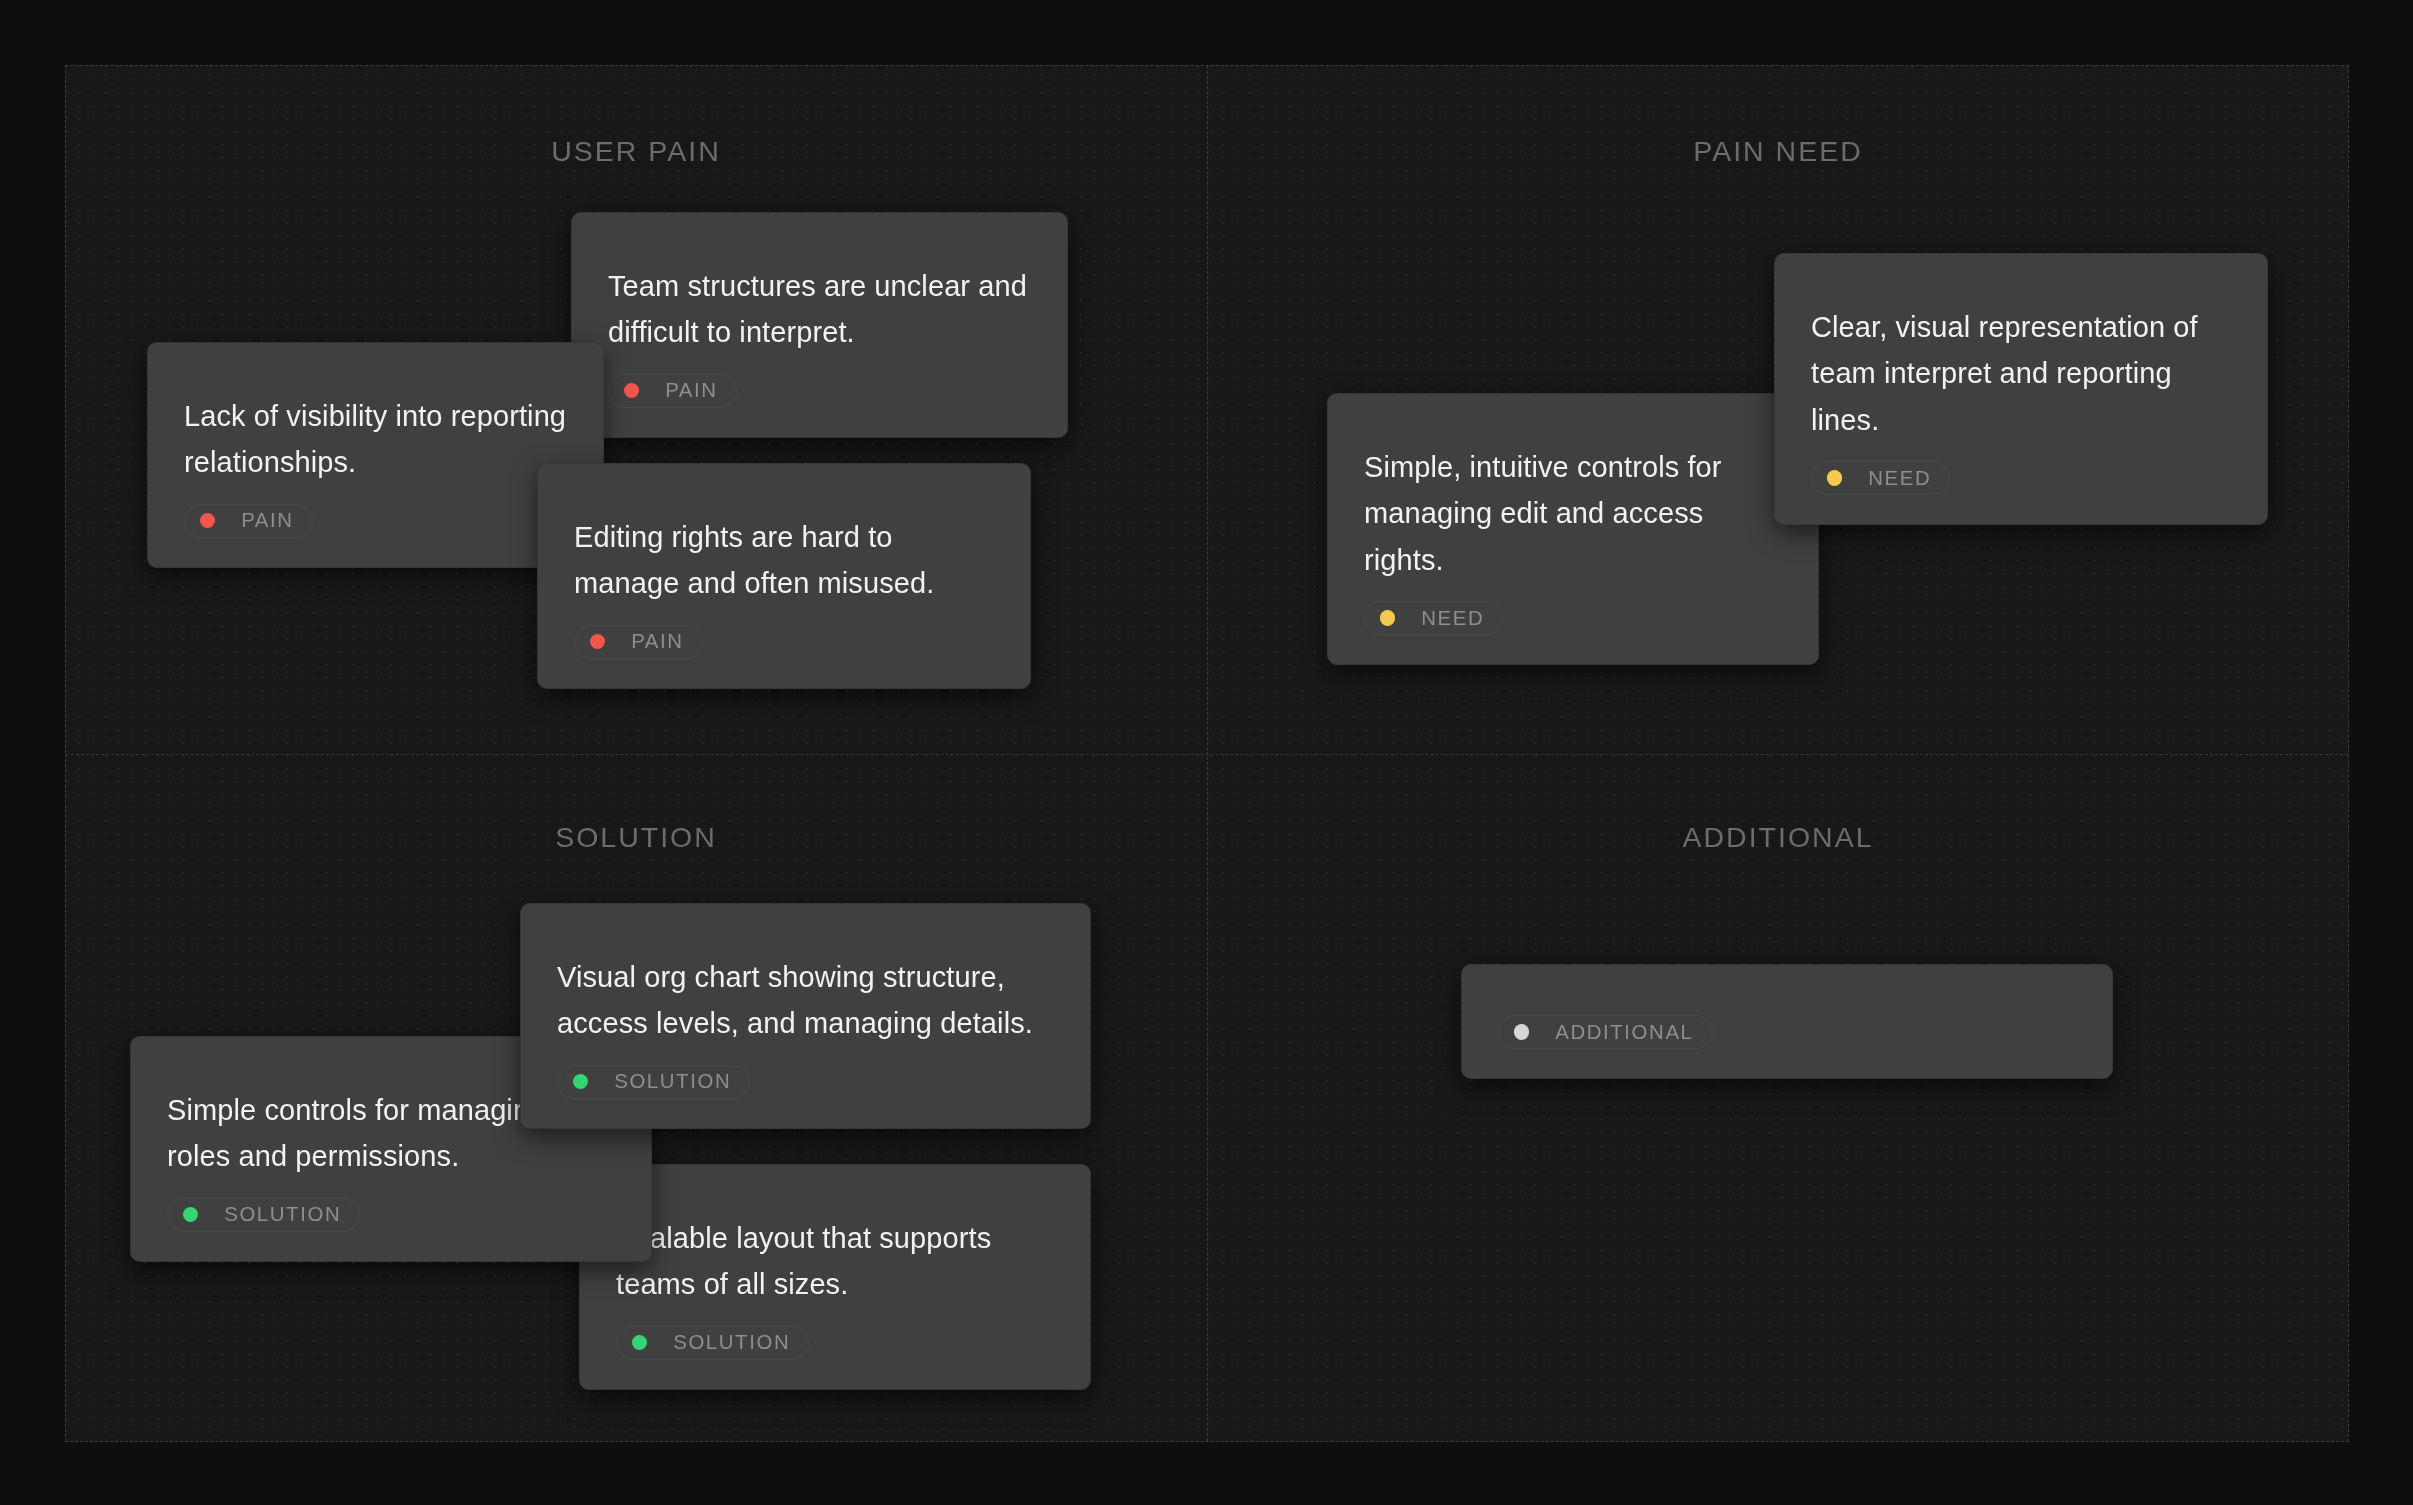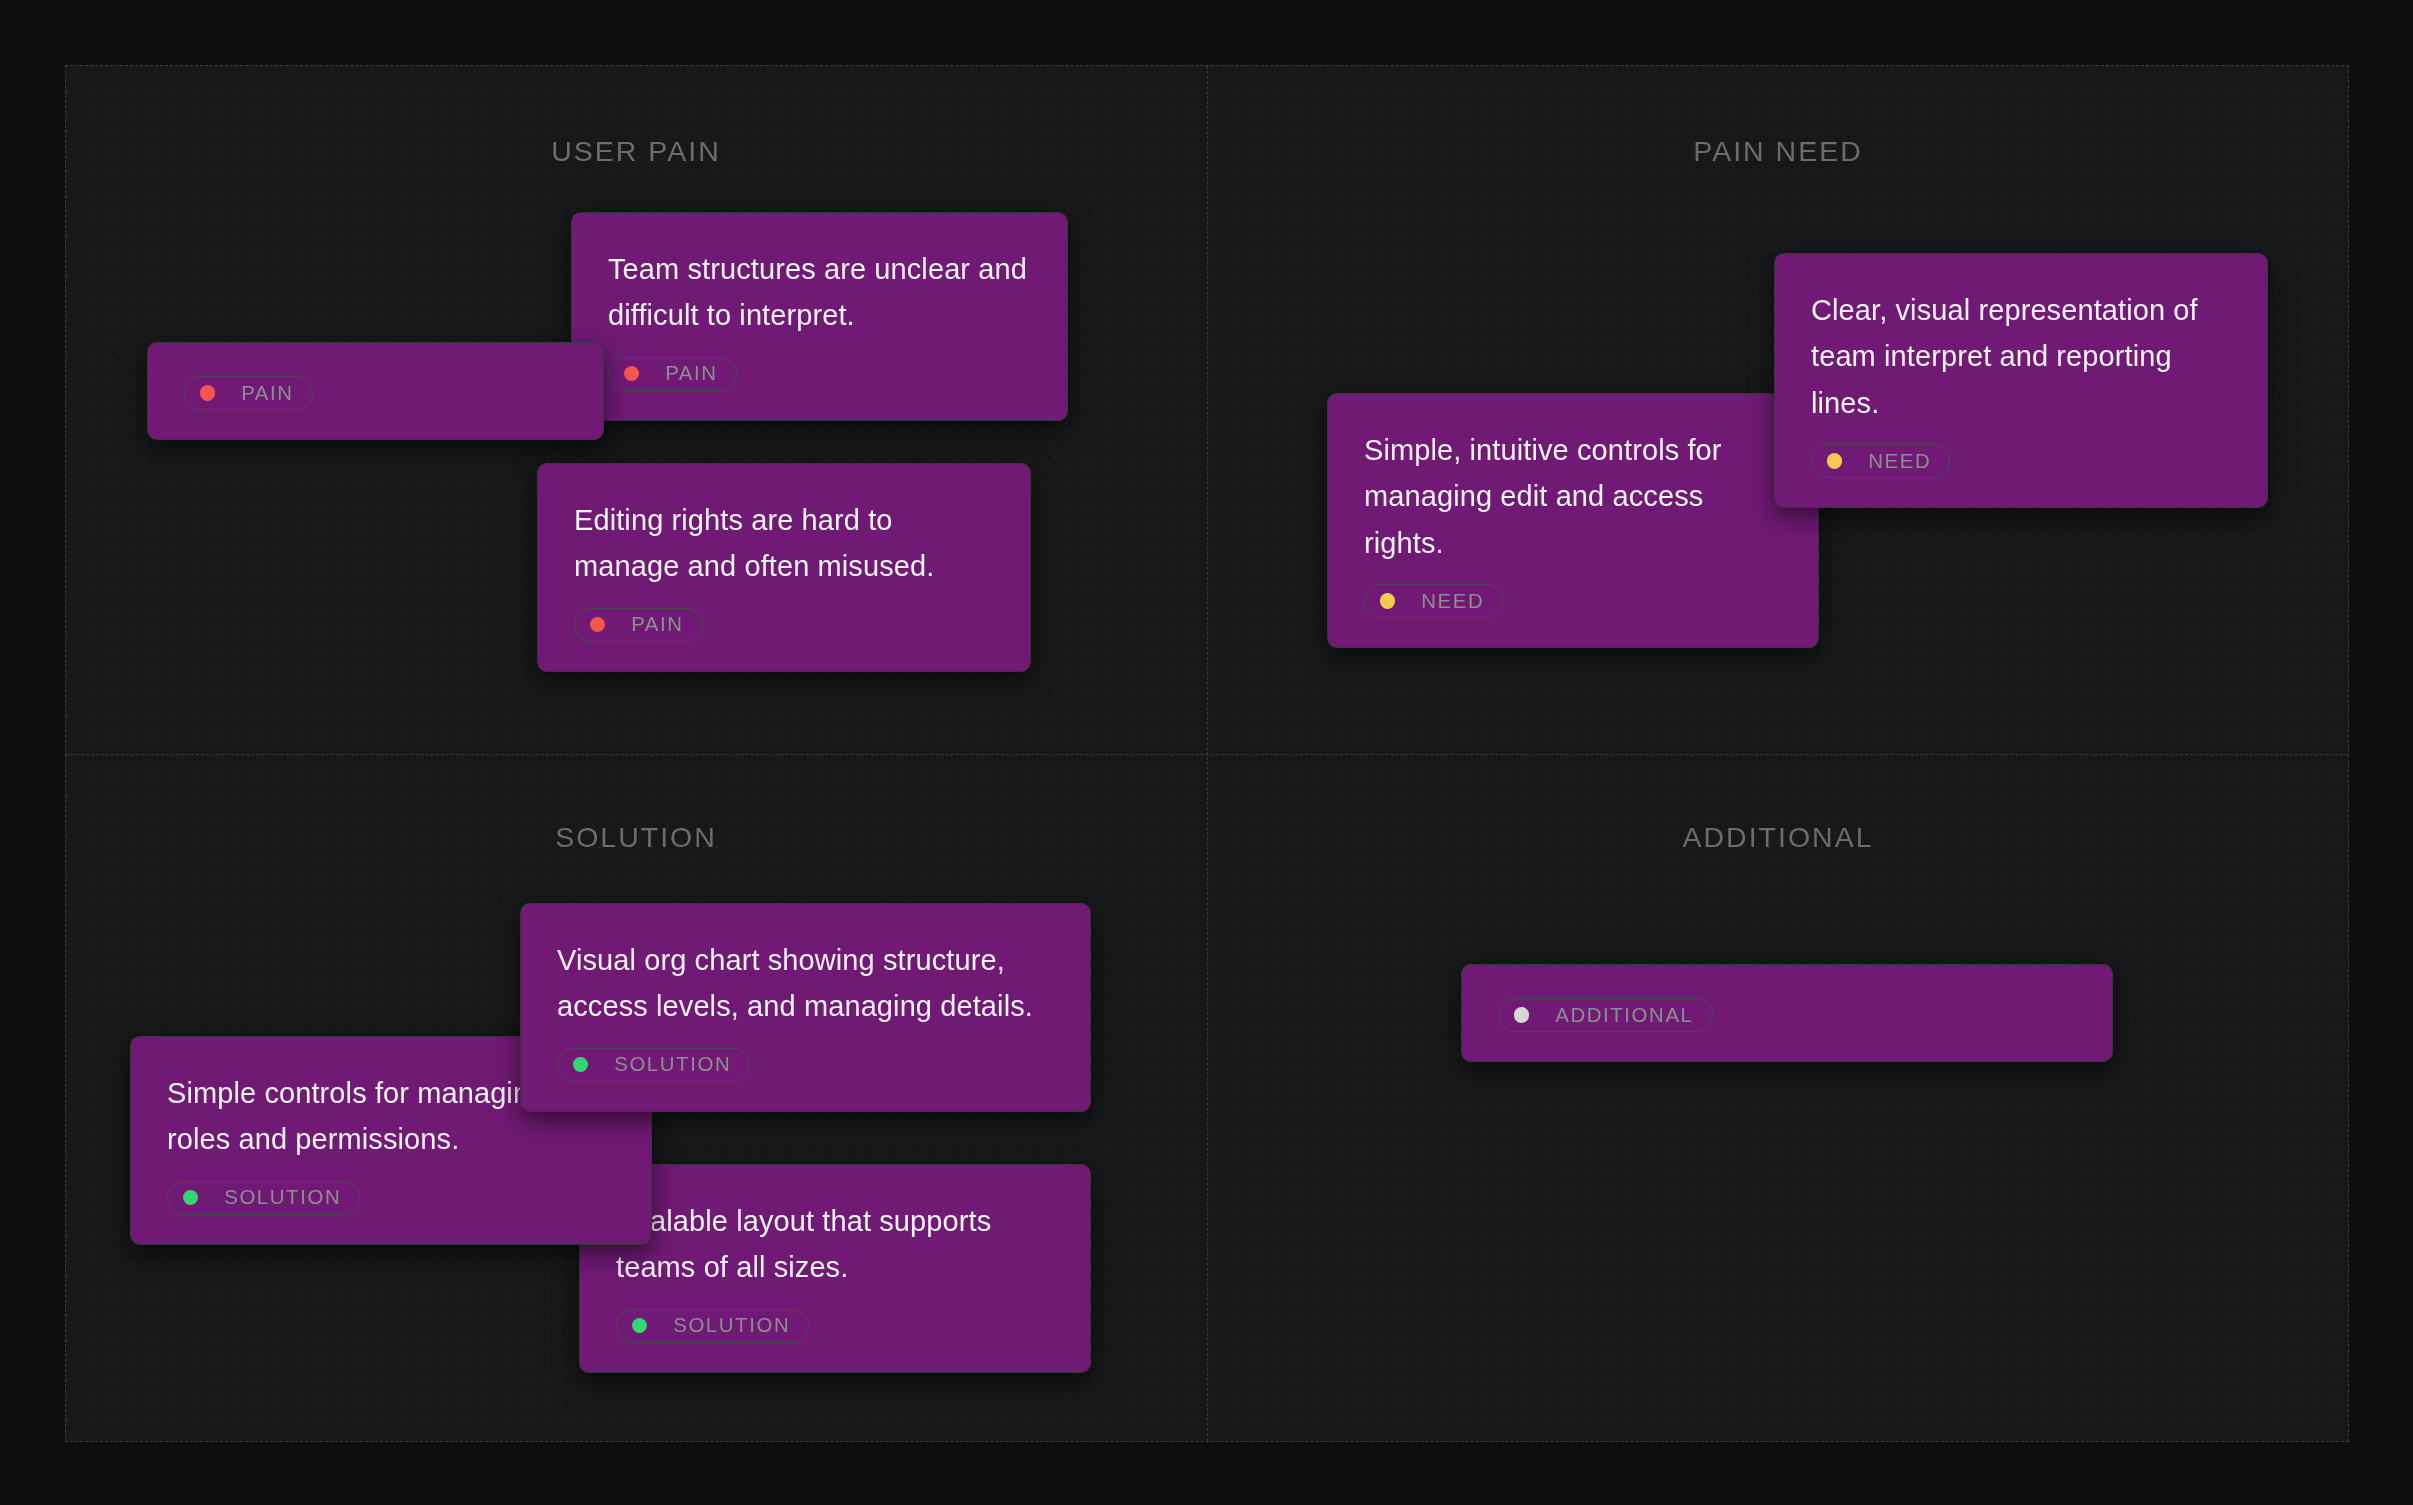--- a/index.html
+++ b/index.html
@@ -65,24 +65,24 @@
     user-select: none;
   }
   .qt-pain       { left: 636px;  top: 135px; }
   .qt-need       { left: 1778px; top: 135px; }
   .qt-solution   { left: 636px;  top: 821px; }
   .qt-additional { left: 1778px; top: 821px; }
 
   
   .card {
     position: absolute;
-    background: #701a75;
+    background: #404040;
     border: 0.8px solid #37373a;
     border-radius: 9.8px;
-    padding: 33px 36px 29px 36px;
+    padding: 50px 36px 29px 36px;
     box-shadow: 0 8.2px 24.5px rgba(0,0,0,0.55);
   }
   .card-text {
     color: #f2f2f3;
     font-size: 29px;
     line-height: 1.60;
     font-weight: 400;
     letter-spacing: 0.1px;
     margin-bottom: 18px;
   }
@@ -137,20 +137,21 @@
     <div class="divider-v"></div>
     <div class="divider-h"></div>
   </div>
 
   <div class="quad-title qt-pain">USER PAIN</div>
   <div class="quad-title qt-need">PAIN NEED</div>
   <div class="quad-title qt-solution">SOLUTION</div>
   <div class="quad-title qt-additional">ADDITIONAL</div>
 
   <div class="card c-pain-1">
+    <div class="card-text">Lack of visibility into reporting relationships.</div>
     <div class="badge">
       <span class="badge-dot" style="background: rgb(244, 85, 76);"></span>
       <span class="badge-label">PAIN</span>
     </div>
   </div>
 
   <div class="card c-pain-2">
     <div class="card-text">Team structures are unclear and difficult to interpret.</div>
     <div class="badge">
       <span class="badge-dot" style="background: rgb(244, 85, 76);"></span>

